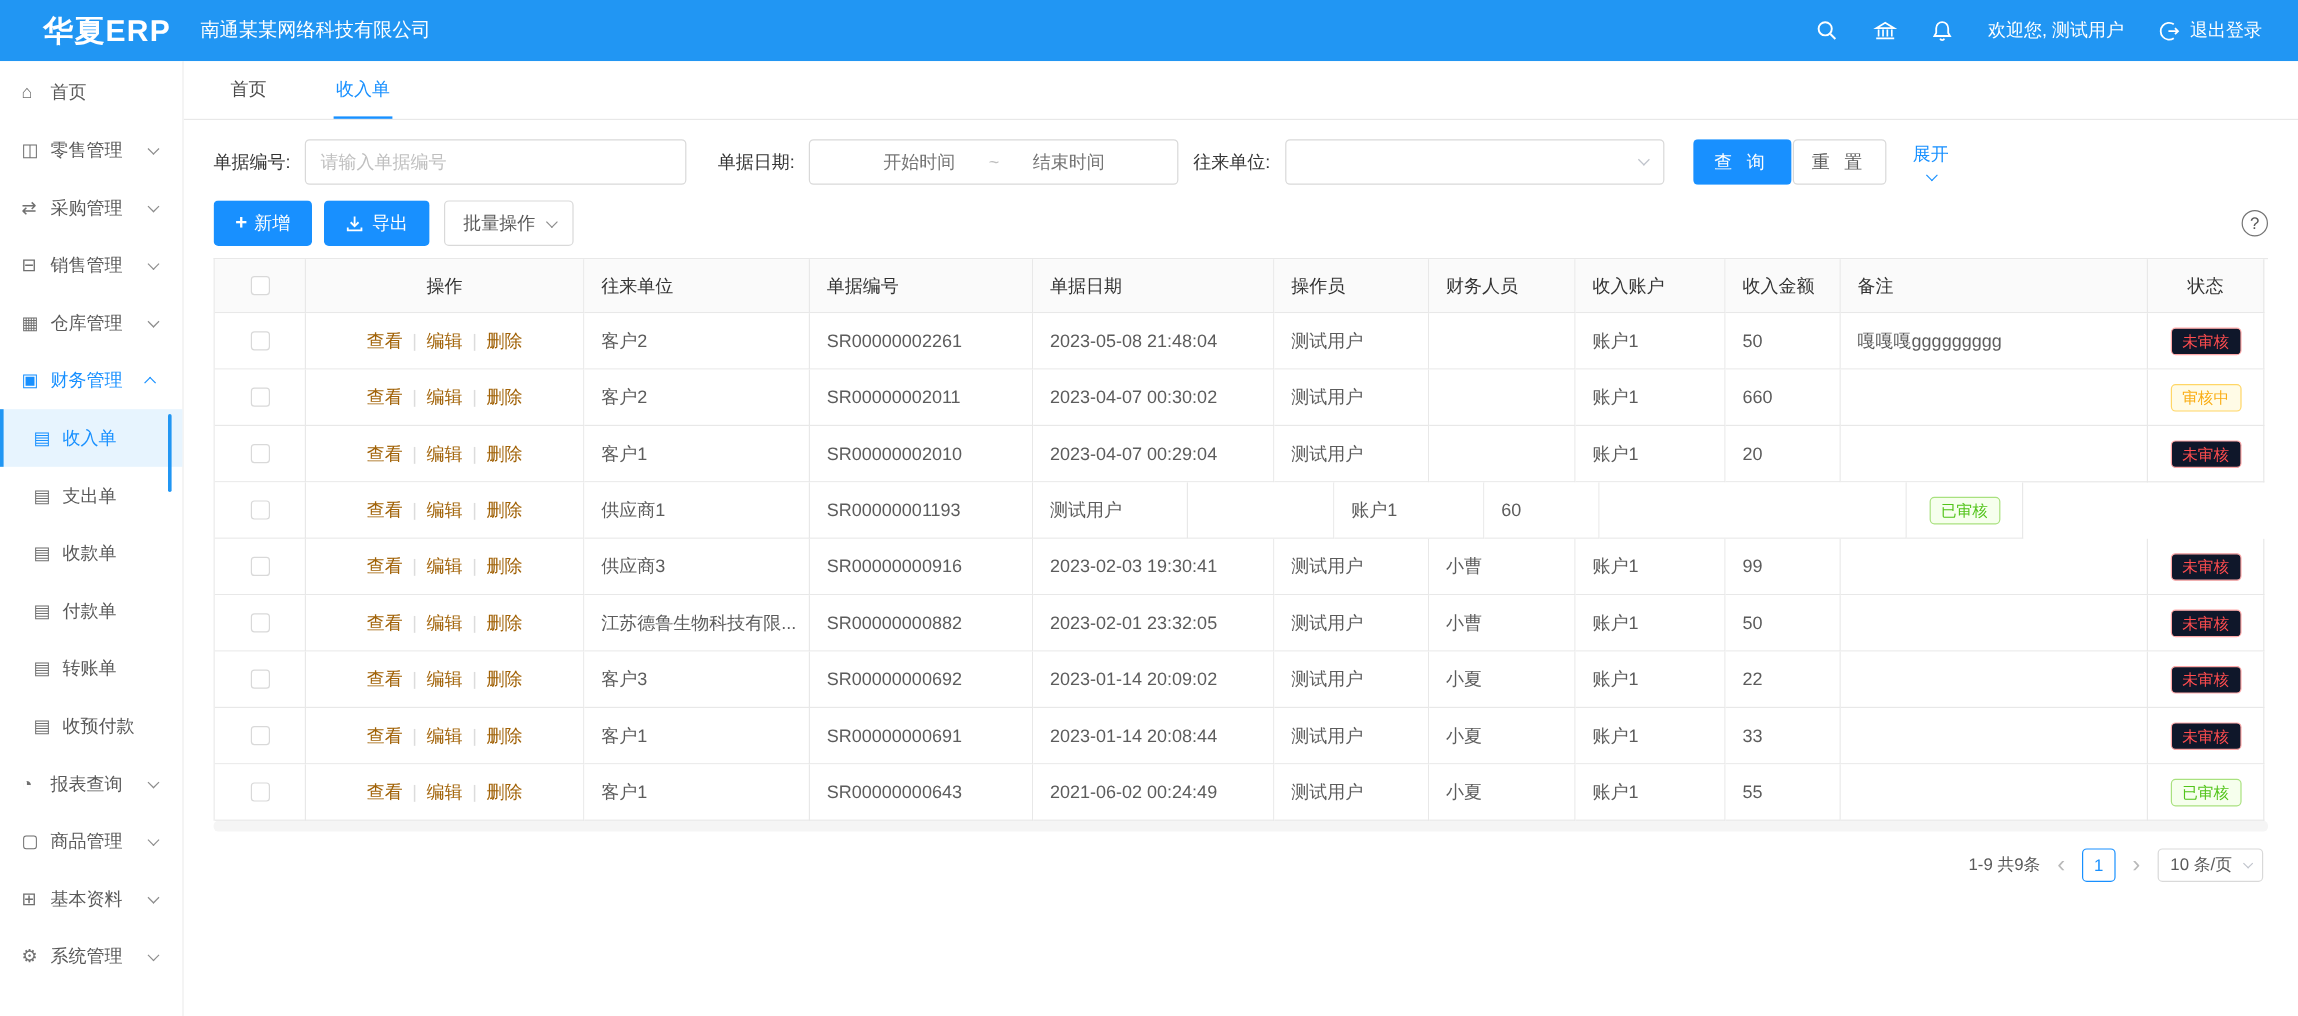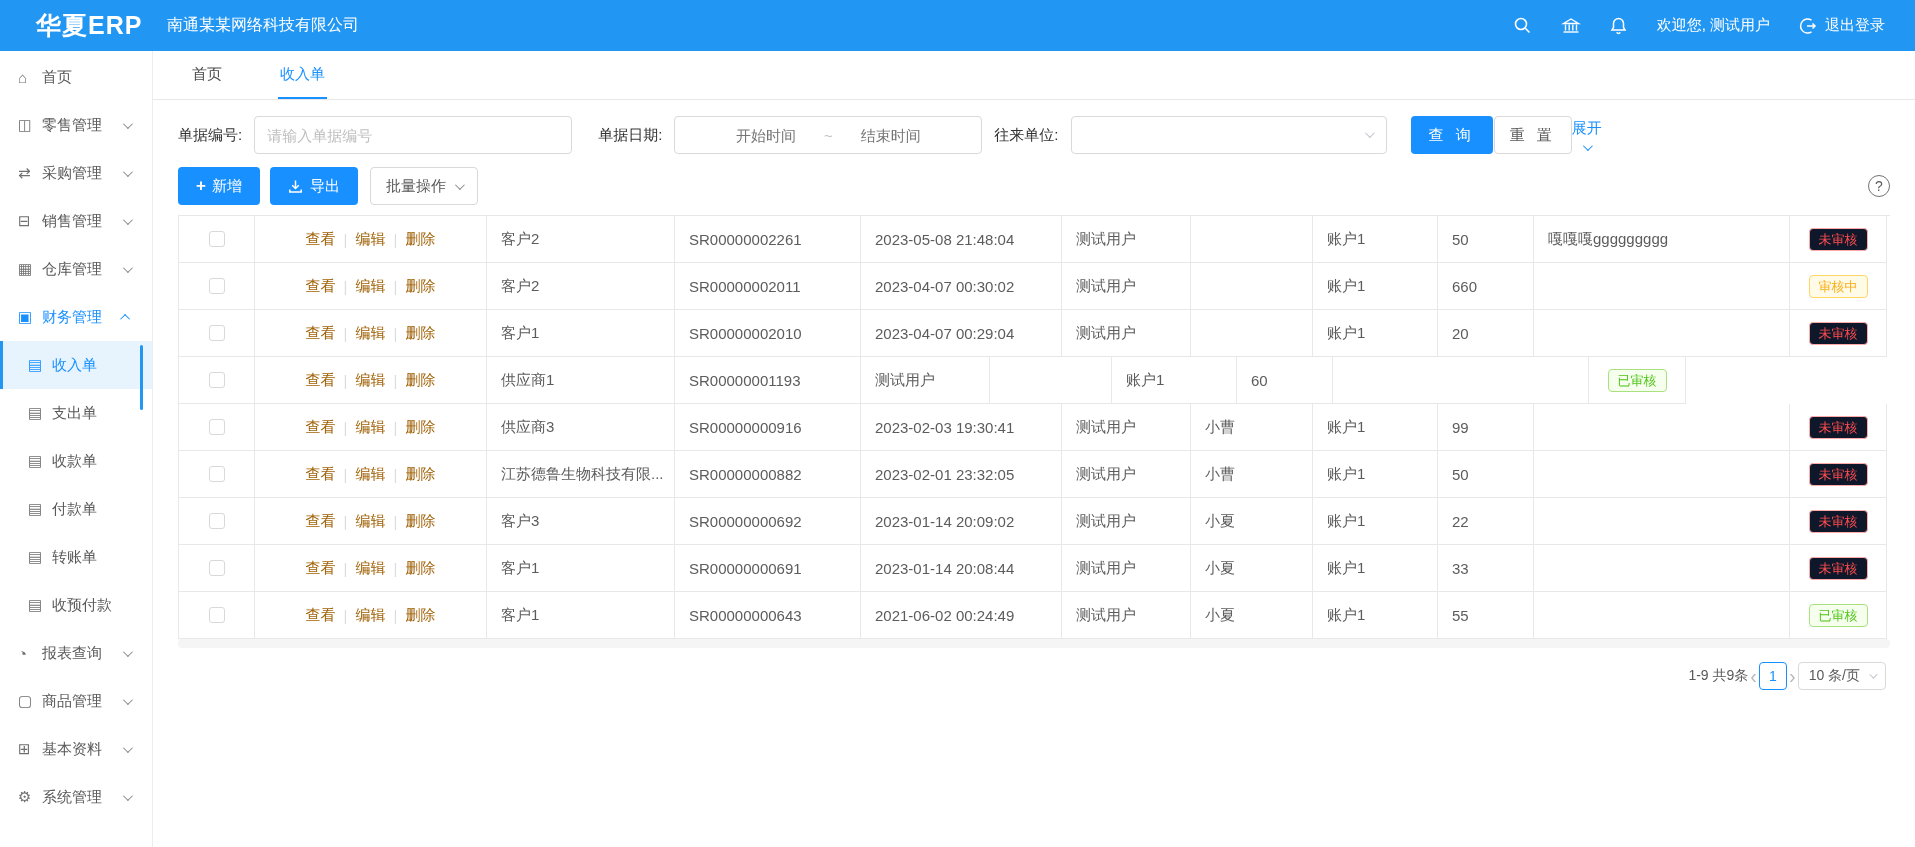--- a/index.html
+++ b/index.html
@@ -48,21 +48,21 @@
   .f-input::placeholder { color:#bfbfbf; }
   .bill-input { width:318px; margin-right:26px; }
   .date-box { width:308px; height:38px; border:1px solid #d9d9d9; border-radius:4px; display:flex; align-items:center; justify-content:center; gap:10px; color:#bfbfbf; margin-right:12px; }
   .date-box .ph { border:none; width:96px; text-align:center; font-size:15px; color:#bfbfbf; outline:none; background:transparent; }
   .select-box { position:relative; width:316px; height:38px; border:1px solid #d9d9d9; border-radius:4px; margin-right:24px; background:#fff; cursor:pointer; }
   .select-box .chev { position:absolute; right:14px; top:14px; border-color:#c0c4cc; }
   .btn { height:38px; border-radius:4px; font-size:15px; display:inline-flex; align-items:center; justify-content:center; cursor:pointer; border:1px solid transparent; }
   .btn-primary { background:#1890ff; color:#fff; padding:0 17px; }
   .btn-plain { background:#fff; color:#595959; border-color:#d9d9d9; padding:0 15px; }
   .search-btn { margin-right:1px; letter-spacing:4px; }
-  .reset-btn { letter-spacing:4px;text-align:right; }
+  .reset-btn { margin-right:22px; letter-spacing:4px;text-align:right; }
   .expand-link { color:#1890ff; display:flex; align-items:center; gap:6px; cursor:pointer;flex-direction:column; }
 
   
   .toolbar { display:flex; align-items:center; padding:13px 25px 0 25px; }
   .toolbar .btn { margin-right:10px; }
   .tb-plus { font-size:17px; margin-right:6px; font-weight:bold; }
   .export-ic { margin-right:7px; display:inline-flex; }
   .batch-btn { margin-left:2px; gap:9px; }
   .batch-btn .chev { border-color:#8c8c8c; }
   .help-circle { margin-left:auto; width:22px; height:22px; border:1.6px solid #737373; border-radius:50%; color:#595959; font-size:14px; display:flex; align-items:center; justify-content:center; cursor:pointer; }
@@ -87,21 +87,21 @@
   .checkbox { width:16px; height:16px; border:1px solid #d9d9d9; border-radius:3px; background:#fff; cursor:pointer; }
   .lnk { color:#a16207; text-decoration:none; cursor:pointer; }
   .sep { color:#dcdcdc; margin:0 8px; }
   .badge { font-size:13px; padding:4px 9px; border-radius:4px; border:1px solid; line-height:1; }
   .st-unaudited { color:#ff4d4f; background:#0f172a; border-color:#ffa9a9; }
   .st-auditing { color:#faad14; background:#fffbe6; border-color:#ffd666; }
   .st-audited { color:#52c41a; background:#f6ffed; border-color:#a9e17f; }
   .hscroll { margin:0 25px; height:9px; background:#f5f5f5; border-radius:4px; }
 
   
-  .pager { display:flex; align-items:center; justify-content:flex-end; padding:14px 29px 0 0; font-size:14px; color:#595959; }
+  .pager { display:flex; align-items:center; justify-content:flex-end; gap:12px; padding:14px 29px 0 0; font-size:14px; color:#595959; }
   .pg-arrow { color:#b9b9b9; font-size:20px; line-height:1; cursor:pointer; padding:0 2px; }
   .pg-page { width:28px; height:28px; border:1px solid #1890ff; color:#1890ff; border-radius:4px; display:flex; align-items:center; justify-content:center; cursor:pointer; background:#fff; }
   .pg-size { height:28px; border:1px solid #d9d9d9; border-radius:4px; display:flex; align-items:center; gap:9px; padding:0 10px; cursor:pointer; background:#fff; }
   .pg-size .chev { width:6px; height:6px; border-color:#c0c4cc; }
 </style>
 </head>
 <body>
 
 <div class="topbar">
   <div class="logo">华夏ERP</div>
@@ -278,20 +278,37 @@
         <span>导出</span>
       </button>
       <button class="btn btn-plain batch-btn">
         <span>批量操作</span>
         <span class="chev down"></span>
       </button>
       <span class="help-circle">?</span>
     </div>
 
     <div class="table">
+      <div class="thead">
+        <div class="tr">
+          <div class="td c-check">
+              <span class="checkbox"></span>
+            </div>
+          <div class="td c-ops">操作</div>
+          <div class="td c-partner">往来单位</div>
+          <div class="td c-bill">单据编号</div>
+          <div class="td c-date">单据日期</div>
+          <div class="td c-op">操作员</div>
+          <div class="td c-fin">财务人员</div>
+          <div class="td c-acct">收入账户</div>
+          <div class="td c-amt">收入金额</div>
+          <div class="td c-rmk">备注</div>
+          <div class="td c-status">状态</div>
+        </div>
+      </div>
       <div class="tbody">
           <div class="tr">
     <div class="td c-check">
               <span class="checkbox"></span>
             </div>
     <div class="td c-ops">
       <a class="lnk">查看</a>
               <span class="sep">|</span>
       <a class="lnk">编辑</a>
               <span class="sep">|</span>

